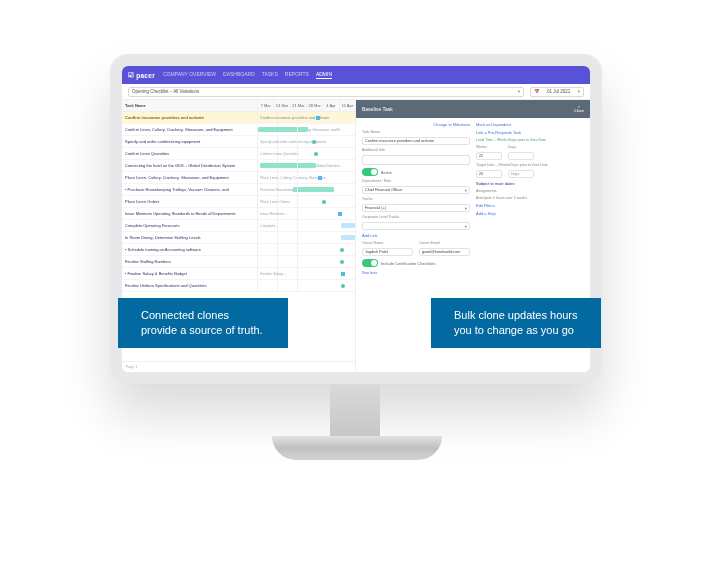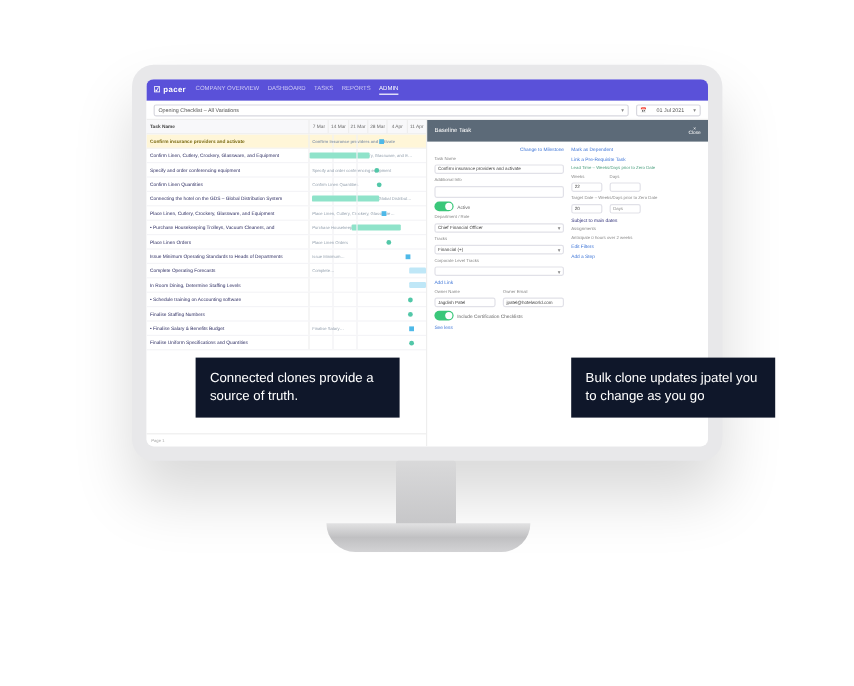--- a/index.html
+++ b/index.html
@@ -92,22 +92,22 @@
   .small-input { width:26px; }
   .toggle {
     width:16px; height:8px; background:#3ac77a; border-radius:4px; position:relative;
   }
   .toggle::after { content:""; position:absolute; width:6px; height:6px; background:#fff; border-radius:50%; top:1px; left:9px;}
   .tog-label { font-size:4px; color:#666; display:flex; align-items:center; gap:3px;}
   .navy { color:#2b2b75; font-size:4px;}
 
   
   .callout {
-    position:absolute; background:#0f172a; color:#fff; font-size:11px;
-    padding:10px 12px; width:170px; line-height:1.35;margin-left:45px;
+    position:absolute; background:#0369a1; color:#fff; font-size:11px;
+    padding:10px 23px; width:170px; line-height:1.35;
   }
   .callout.left  { left:118px; top:298px;}
   .callout.right { left:431px; top:298px; width:170px;}
 
 </style>
 </head>
 <body>
 
 <div class="monitor">
   <div class="screen">
@@ -371,13 +371,13 @@
       </div>
 
     </div>
   </div>
 </div>
 
 <div class="stand-neck"></div>
 <div class="stand-base"></div>
 
 <div class="callout left">Connected clones provide a source of truth.</div>
-<div class="callout right">Bulk clone updates jpatel you to change as you go</div>
+<div class="callout right">Bulk clone updates hours you to change as you go</div>
 
 </body></html>

